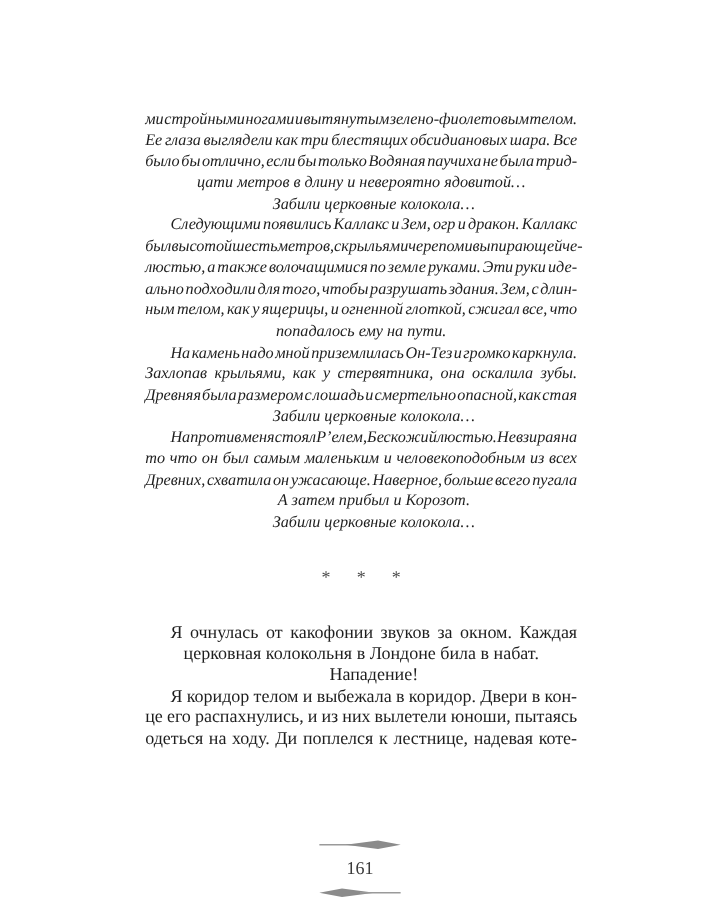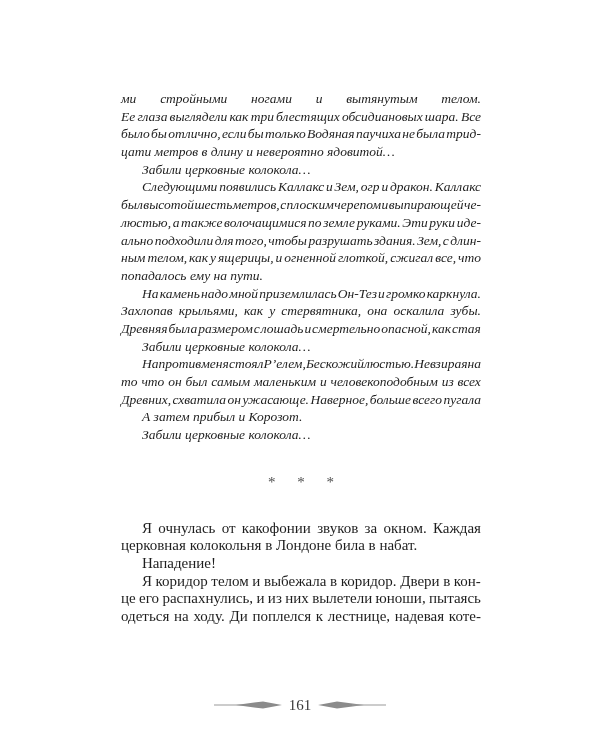--- a/index.html
+++ b/index.html
@@ -10,49 +10,50 @@
   }
   .text-area { position:absolute; left:121px; top:90px; width:360px; }
 
   .sec-italic { font-style:italic; font-size:13.5px; }
   .sec-italic .line { line-height:17.7px; height:17.7px; }
   .sec-regular { font-size:15px; margin-top:28px; }
   .sec-regular .line { line-height:17.6px; height:17.6px; }
 
   .line { white-space:nowrap; }
   .line.just { display:flex; justify-content:space-between; align-items:baseline; }
-  .line.plain { display:block; text-align:left; }
+  .line.plain { display:block; text-align:center; }
   .line.ind { padding-left:21px; }
 
   .separator {
     text-align:center; margin-top:30px; height:18px; line-height:16px;
     font-size:15px; letter-spacing:9px; padding-left:9px; color:#4d4d4d;
     font-family:"Liberation Serif",serif;
   }
 
   .footer {
     position:absolute; top:698px; left:0; width:600px;
-    display:flex; align-items:center; justify-content:center; gap:7px;
+    display:flex; align-items:center; justify-content:center; gap:7px;flex-direction:column;
   }
   .page-num { font-size:15px; color:#3a3a3a; line-height:14px; }
   .flourish { display:block; }
 </style>
 </head>
 <body>
 
 <div class="page">
   <div class="text-area">
     <section class="sec-italic">
         <div>
           <div class="line just">
             <span>ми</span>
             <span>стройными</span>
             <span>ногами</span>
             <span>и</span>
             <span>вытянутым</span>
+            <span>зелено-фиолетовым</span>
             <span>телом.</span>
           </div>
           <div class="line just">
             <span>Ее</span>
             <span>глаза</span>
             <span>выглядели</span>
             <span>как</span>
             <span>три</span>
             <span>блестящих</span>
             <span>обсидиановых</span>
@@ -88,21 +89,21 @@
             <span>и</span>
             <span>дракон.</span>
             <span>Каллакс</span>
           </div>
           <div class="line just">
             <span>был</span>
             <span>высотой</span>
             <span>шесть</span>
             <span>метров,</span>
             <span>с</span>
-            <span>плоским</span>
+            <span>крыльями</span>
             <span>черепом</span>
             <span>и</span>
             <span>выпирающей</span>
             <span>че-</span>
           </div>
           <div class="line just">
             <span>люстью,</span>
             <span>а</span>
             <span>также</span>
             <span>волочащимися</span>

